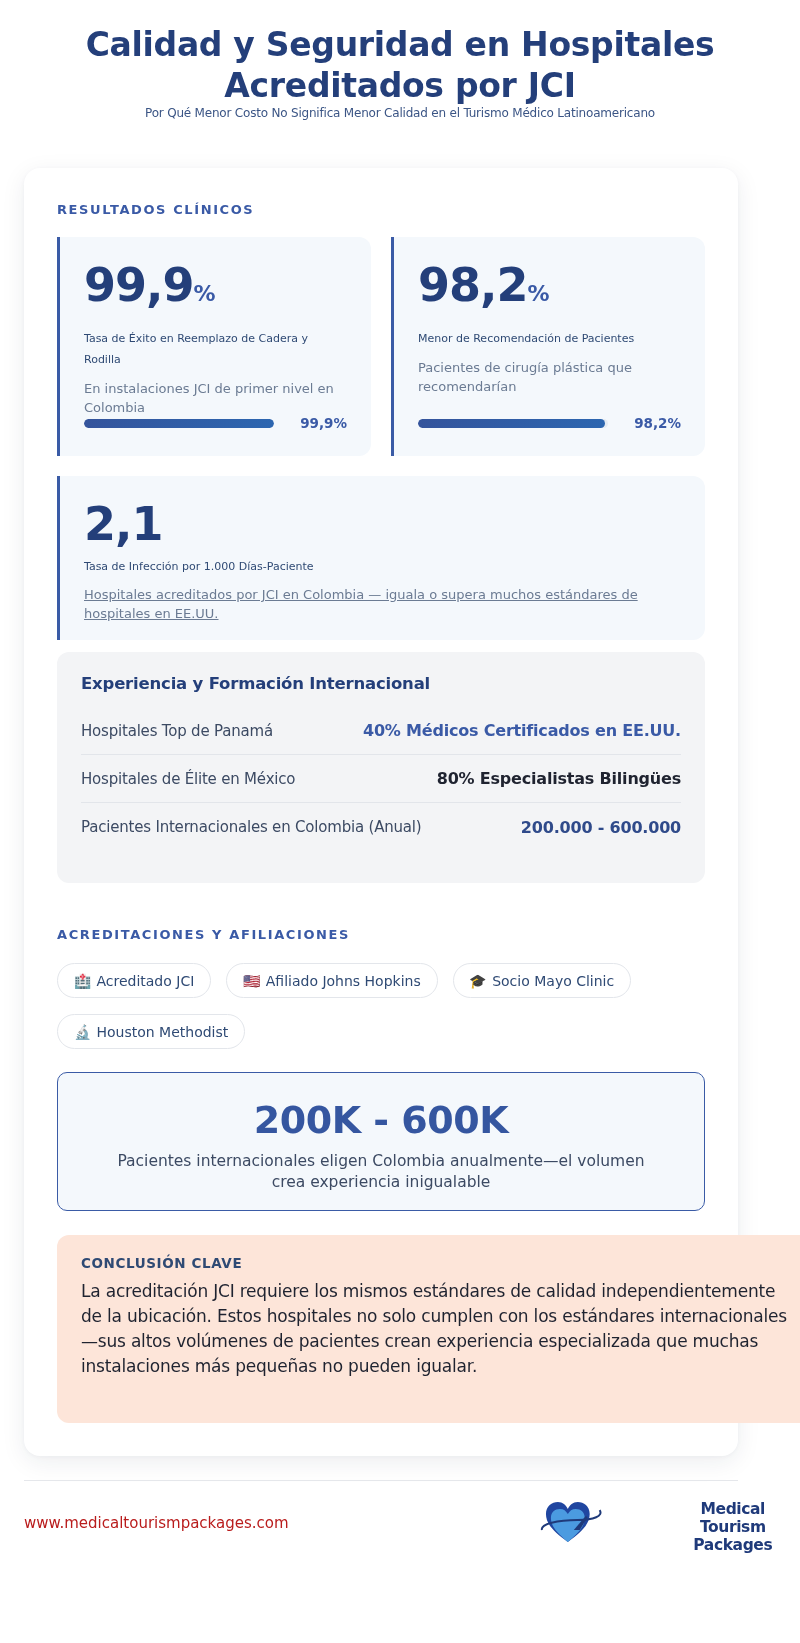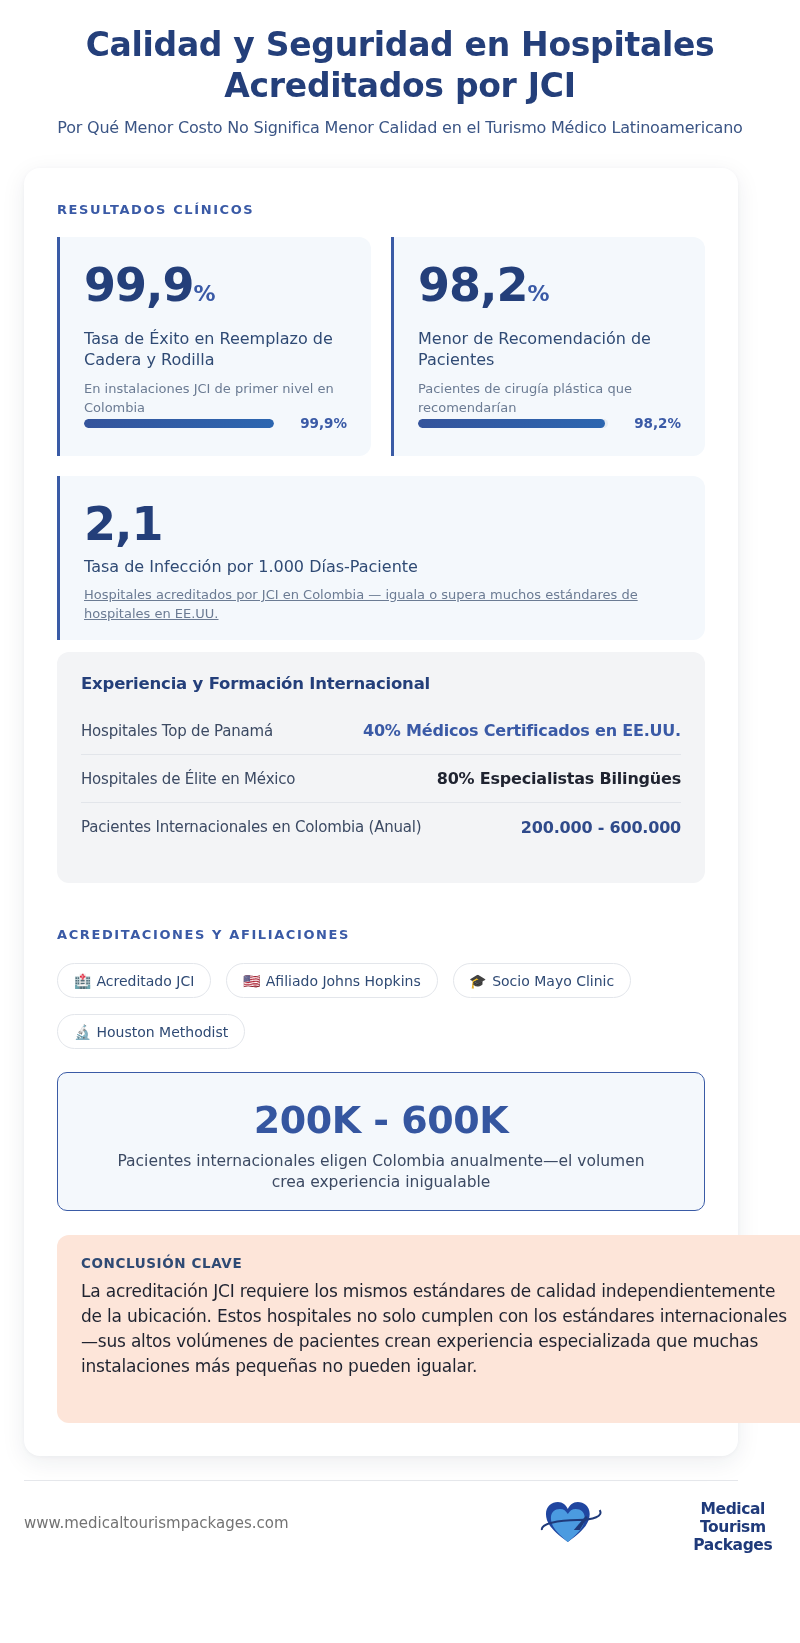--- a/index.html
+++ b/index.html
@@ -16,22 +16,21 @@
   .title {
     font-family: "DejaVu Sans", sans-serif;
     font-weight: bold;
     font-size: 33px;
     line-height: 41px;
     color: #243f7a;
     letter-spacing: -0.3px;
     text-align: center;
   }
   .subtitle {
-    margin-top: 12px;
-    font-size: 16px;
+    font-size: 12px;
     color: #3b5585;
     letter-spacing: -0.2px;
   }
   .card {
     position: absolute;
     left: 24px; top: 168px;
     width: 714px; height: 1288px;
     background: #ffffff;
     border-radius: 16px;
     box-shadow: 0 6px 24px rgba(30,40,70,0.08), 0 1px 4px rgba(30,40,70,0.04);
@@ -58,21 +57,21 @@
     letter-spacing: -1px;
   }
   .stat-unit {
     font-size: 22px;
     font-weight: bold;
     color: #3a5aa6;
     letter-spacing: 0;
   }
   .stat-label {
     margin-top: 8px;
-    font-size: 16px;
+    font-size: 11px;
     line-height: 21px;
     color: #2f4a74;
   }
   .stat-desc {
     margin-top: 10px;
     font-size: 13px;
     line-height: 18.5px;
     color: #6b7b93;
   }
   .bar-row {
@@ -170,21 +169,21 @@
   .concl-text {
     margin-top: 8px;
     font-size: 17px; line-height: 25px; color: #1f2330;
     letter-spacing: -0.2px;
   }
   .footer-line {
     position: absolute; left: 24px; top: 1480px; width: 714px; height: 1px; background: #e5e7eb;
   }
   .footer-url {
     position: absolute; left: 24px; top: 1514px;
-    font-size: 15px; color: #737373;
+    font-size: 15px; color: #b91c1c;
   }
   .logo {
     position: absolute; left: 538px; top: 1500px;
     display: flex; align-items: flex-start; gap: 48px;
   }
   .logo-text {
     margin-left: 8px;
     font-size: 15.5px; line-height: 18px; font-weight: bold; color: #1f3a7a;
     text-align: center; letter-spacing: -0.4px;
   }

